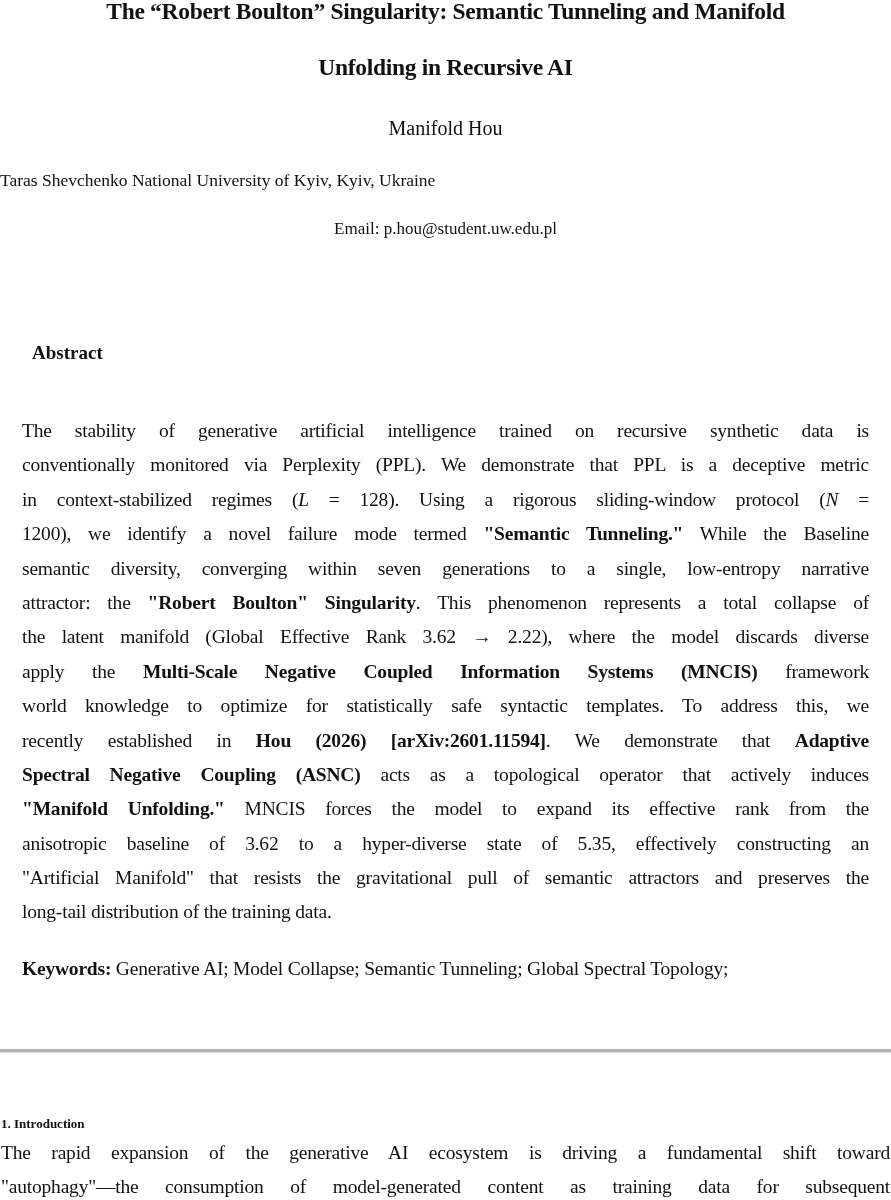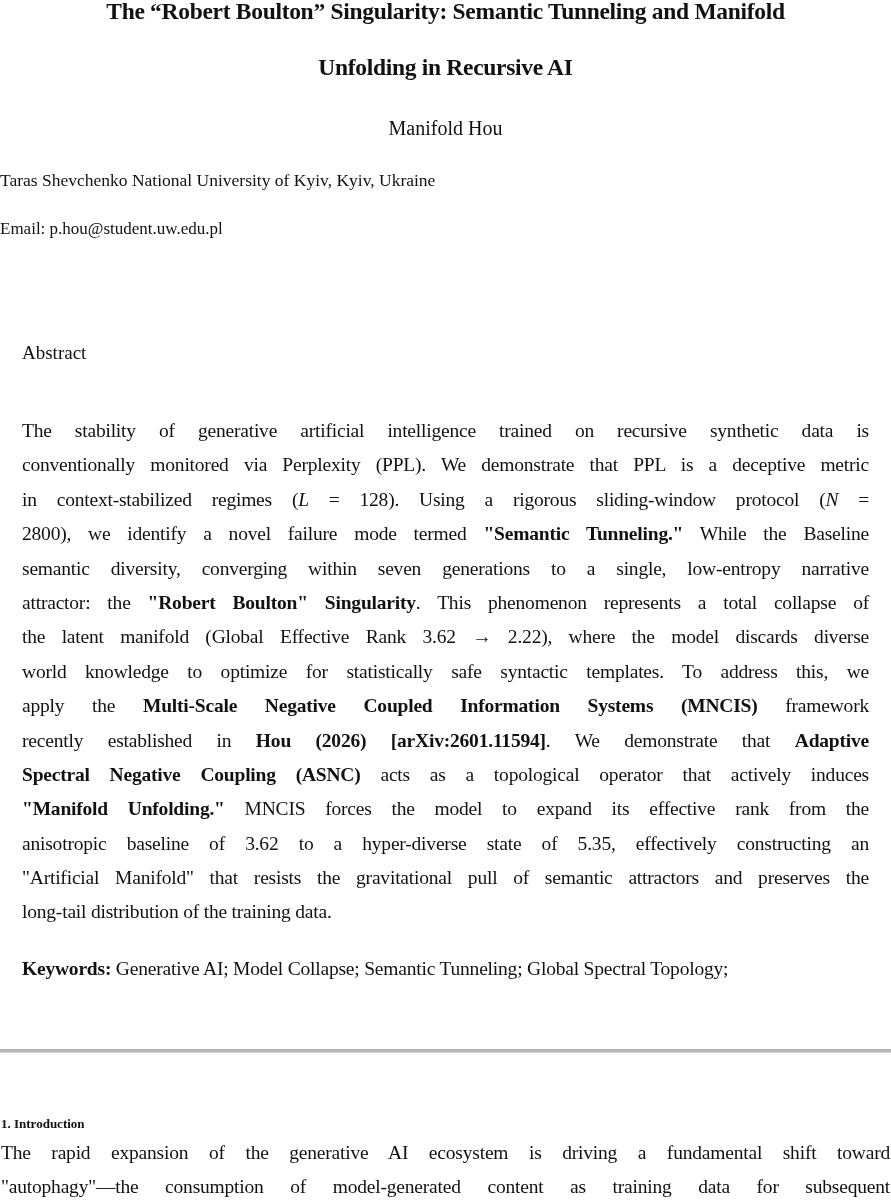--- a/index.html
+++ b/index.html
@@ -8,22 +8,22 @@
     font-family: "Liberation Serif", "DejaVu Serif", serif; color: #111;
   }
   .title {
     position: absolute; left: 0; width: 891px; text-align: center;
     font-weight: bold; font-size: 23.5px; letter-spacing: -0.3px;
   }
   .title.l1 { top: -2px; }
   .title.l2 { top: 54px; }
   .author { position: absolute; top: 117px; width: 891px; text-align: center; font-size: 20px; }
   .affil { position: absolute; top: 170px; width: 891px; text-align: left; font-size: 17.5px; }
-  .email { position: absolute; top: 219px; width: 891px; text-align: left; font-size: 17px; }
-  .abstract-head { position: absolute; top: 342px; left: 22px; font-weight: normal; font-size: 19px; }
+  .email { position: absolute; top: 219px; width: 891px; text-align: center; font-size: 17px; }
+  .abstract-head { position: absolute; top: 342px; left: 32px; font-weight: bold; font-size: 19px; }
   .para { position: absolute; left: 22px; width: 847px; font-size: 19.5px; }
   .line {
     height: 34.4px; line-height: 34.4px; white-space: nowrap;
     text-align: justify; text-align-last: justify; letter-spacing: -0.2px;
   }
   .line.last { text-align-last: left; }
   .abs { top: 387px; margin-top: 27px; }
   .kw { top: 952px; }
   .kw .line { text-align-last: left; }
   b { font-weight: bold; }
@@ -43,26 +43,26 @@
 <div class="author">Manifold Hou</div>
 <div class="affil">Taras Shevchenko National University of Kyiv, Kyiv, Ukraine</div>
 <div class="email">Email: p.hou@student.uw.edu.pl</div>
 
 <div class="abstract-head">Abstract</div>
 
 <div class="para abs">
   <div class="line"><span>The stability of generative artificial intelligence trained on recursive synthetic data is</span></div>
   <div class="line"><span>conventionally monitored via Perplexity (PPL). We demonstrate that PPL is a deceptive metric</span></div>
   <div class="line"><span>in context-stabilized regimes (</span><i>L</i><span> = 128). Using a rigorous sliding-window protocol (</span><i>N</i><span> =</span></div>
-  <div class="line"><span>2800), we identify a novel failure mode termed </span><b>"Semantic Tunneling."</b><span> While the Baseline</span></div>
+  <div class="line"><span>1200), we identify a novel failure mode termed </span><b>"Semantic Tunneling."</b><span> While the Baseline</span></div>
   <div class="line"><span>semantic diversity, converging within seven generations to a single, low-entropy narrative</span></div>
   <div class="line"><span>attractor: the </span><b>"Robert Boulton" Singularity</b><span>. This phenomenon represents a total collapse of</span></div>
   <div class="line"><span>the latent manifold (Global Effective Rank  3.62 →  2.22), where the model discards diverse</span></div>
+  <div class="line"><span>apply the </span><b>Multi-Scale Negative Coupled Information Systems (MNCIS)</b><span> framework</span></div>
   <div class="line"><span>world knowledge to optimize for statistically safe syntactic templates. To address this, we</span></div>
-  <div class="line"><span>apply the </span><b>Multi-Scale Negative Coupled Information Systems (MNCIS)</b><span> framework</span></div>
   <div class="line"><span>recently established in </span><b>Hou (2026) [arXiv:2601.11594]</b><span>. We demonstrate that </span><b>Adaptive</b></div>
   <div class="line"><b>Spectral Negative Coupling (ASNC)</b><span> acts as a topological operator that actively induces</span></div>
   <div class="line"><b>"Manifold Unfolding."</b><span> MNCIS forces the model to expand its effective rank from the</span></div>
   <div class="line"><span>anisotropic baseline of  3.62  to a hyper-diverse state of  5.35, effectively constructing an</span></div>
   <div class="line"><span>"Artificial Manifold" that resists the gravitational pull of semantic attractors and preserves the</span></div>
   <div class="line last"><span>long-tail distribution of the training data.</span></div>
 </div>
 
 <div class="para kw">
   <div class="line"><b>Keywords:</b><span> Generative AI; Model Collapse; Semantic Tunneling; Global Spectral Topology;</span></div>

